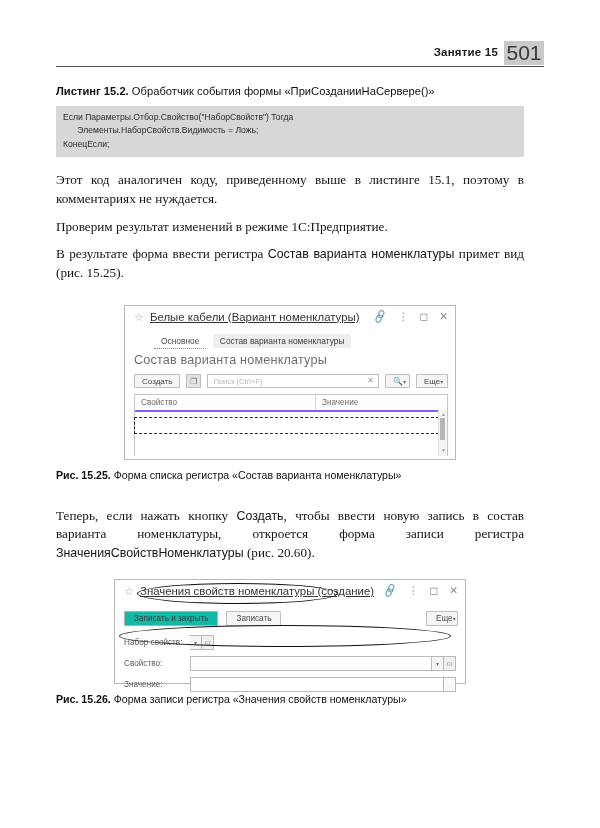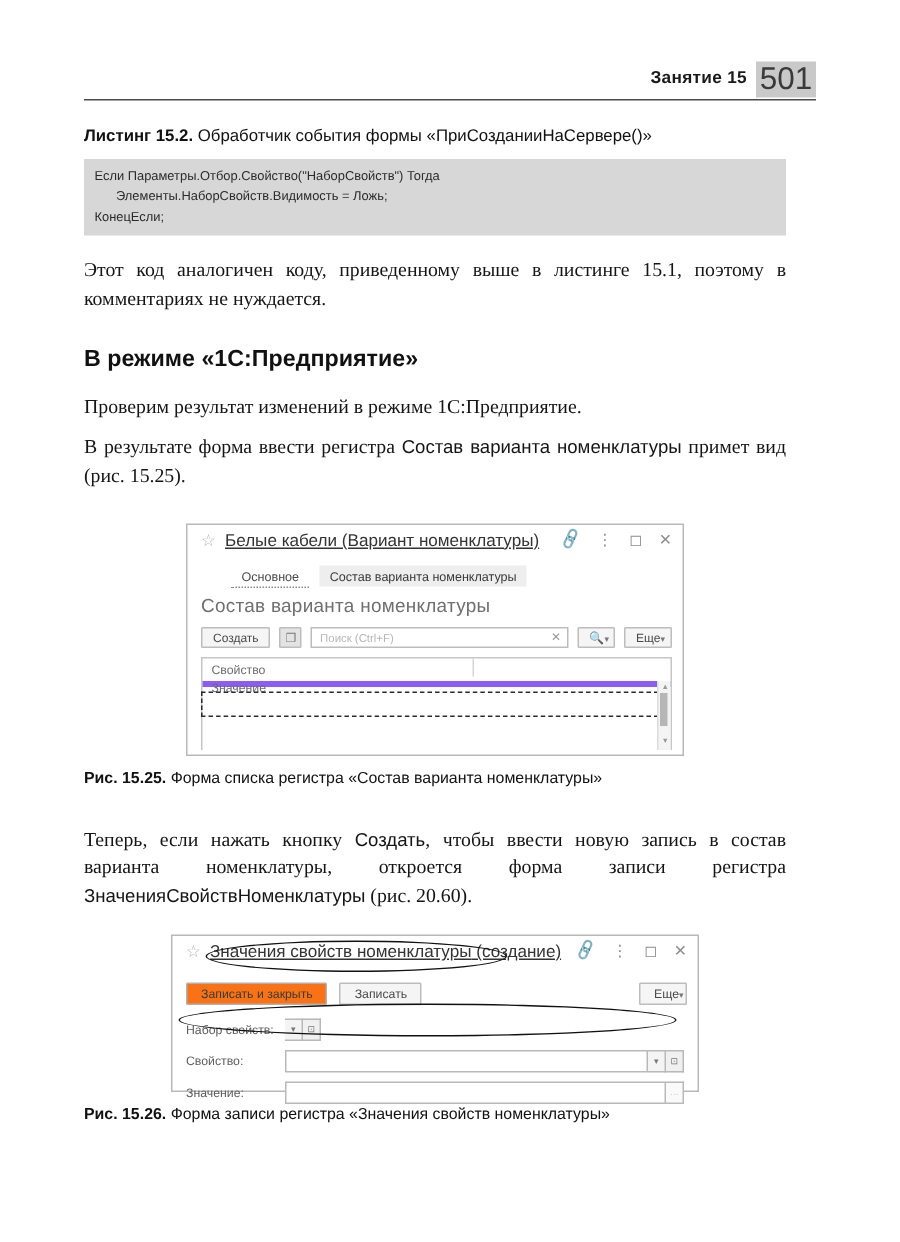--- a/index.html
+++ b/index.html
@@ -237,22 +237,21 @@
     border: 1px solid #c6c6c6;
     border-bottom: none;
     position: relative;
     height: 62px;
     background: #fff;
     box-sizing: border-box;
   }
   .thead {
     display: flex;
     height: 15px;
-    border-bottom: 4px solid #8b5cf6;
-    flex-direction: column;
+    border-bottom: 2px solid #8b5cf6;
   }
   .th {
     font-size: 8.2px;
     color: #6b6b6b;
     padding: 3px 0 0 6px;
     box-sizing: border-box;
   }
   .th.c1 { width: 58%; border-right: 1px solid #d6d6d6; }
   .th.c2 { width: 42%; }
   .row-sel {
@@ -292,21 +291,21 @@
     display: flex;
     align-items: center;
     gap: 8px;
   }
   .btn.big {
     height: 15px;
     line-height: 14px;
     font-size: 8.2px;
     padding: 0 9px;
   }
-  .btn.primary { background: #f97316; border-color:#b0b0b0; color:#3a3a3a; }
+  .btn.primary { background: #14b8a6; border-color:#b0b0b0; color:#3a3a3a; }
   .spacer { flex: 1; }
 
   .frow {
     position: relative;
     display: flex;
     align-items: center;
     margin: 4px 9px 0 9px;
     height: 17px;
   }
   .flabel {
@@ -374,21 +373,20 @@
 
     <p class="listing-title">
       <b>Листинг 15.2.</b><span> Обработчик события формы «ПриСозданииНаСервере()»</span>
     </p>
     <div class="codeblock">Если Параметры.Отбор.Свойство("НаборСвойств") Тогда
       Элементы.НаборСвойств.Видимость = Ложь;
 КонецЕсли;</div>
 
     <p class="body">Этот код аналогичен коду, приведенному выше в листинге 15.1, поэтому в комментариях не нуждается.</p>
 
-    <h2 class="section">В режиме «1С:Предприятие»</h2>
 
     <p class="body last">Проверим результат изменений в режиме 1С:Предприятие.</p>
 
     <p class="body"><span>В результате форма ввести регистра </span><span class="sans">Состав варианта номенклатуры</span><span> примет вид (рис. 15.25).</span></p>
 
     <div class="figbox" style="margin:22px 0 0 0;">
       <div class="win" style="width:332px; margin:0 auto; height:155px;">
 
         <div class="win-titlebar">
           <span class="win-star">☆</span>

